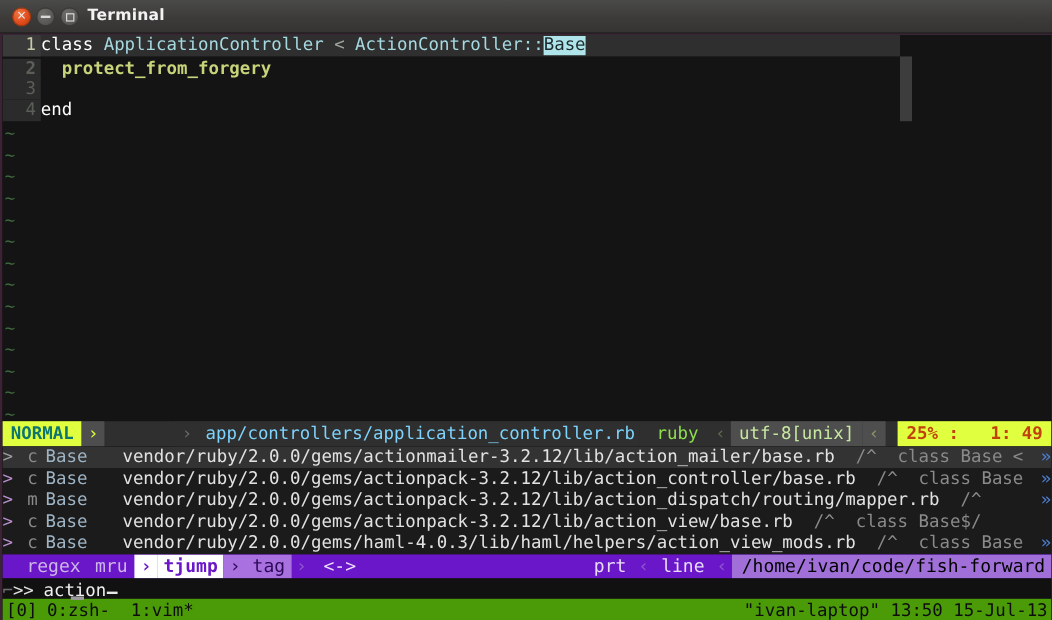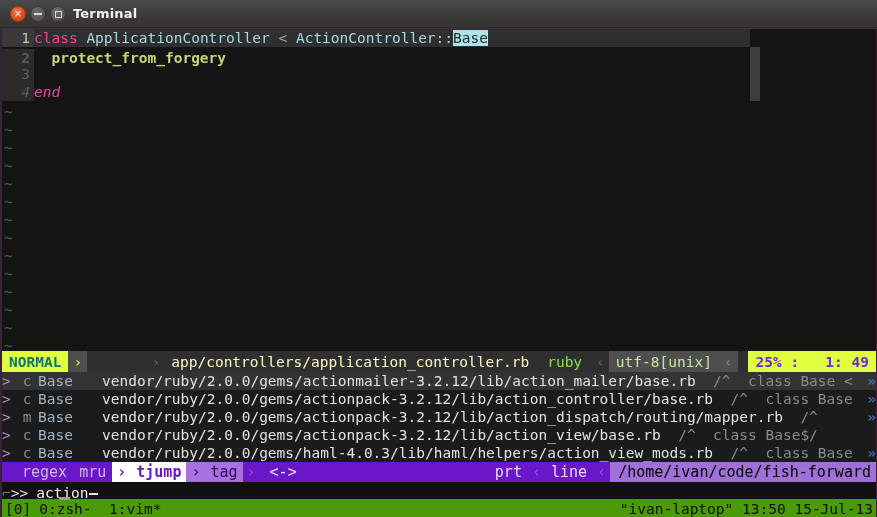--- a/index.html
+++ b/index.html
@@ -110,21 +110,21 @@
   .lnum {
     display: inline-block;
     width: 32px;
     text-align: right;
     color: #5a5f58;
     background: #2b2b2b;
     padding-right: 4px;
     box-sizing: border-box;
   }
   .lnum.cur { color: #c8c8a8; background: #3a3a3a; }
-  .cl-kw   { color: #ec4899; }
+  .cl-kw   { color: #ffffff; }
   .cl-cls  { color: #a6d8e0; }
   .cl-op   { color: #a0a8a0; }
   .cl-meth { color: #c8d47a; }
   .cl-sel  { background: #aee4ea; color: #1d2a2c; }
   .tilde {
     position: absolute;
     left: 2px;
     width: 14px;
     height: 18px;
     line-height: 18px;
@@ -180,21 +180,21 @@
     padding: 0 5px 0 0;
     margin-top: 40px;
   }
   .seg-arrow-d {
     background: #2f2f2f;
     color: #6a6a6a;
     padding: 0 7px;
   }
   .seg-file {
     background: #2f2f2f;
-    color: #fef9c3;
+    color: #7dd3fc;
     padding: 0 4px;
   }
   .seg-ft {
     background: #2f2f2f;
     color: #8ee04e;
     padding: 0 10px 0 14px;
   }
   .seg-arrow-g {
     background: #2f2f2f;
     color: #5d6b4e;
@@ -205,21 +205,21 @@
     color: #c7e8a0;
     padding: 0 7px;
   }
   .seg-arrow-g2 {
     background: #4e4e4e;
     color: #8a9a6a;
     padding: 0 5px;
   }
   .seg-pos {
     background: #dfff3f;
-    color: #6d28d9;
+    color: #c2410c;
     font-weight: bold;
     padding: 0 8px;
     margin-left: auto;
   }
 
   
   .qf {
     position: absolute;
     left: 0; top: 343px;
     width: 875px;
@@ -340,21 +340,21 @@
 
   <div class="term">
 
     <div class="editor">
       <div class="toprule"></div>
       <div class="cursorcol"></div>
       <div id="code-lines">
           <div class="codeline" style="top: 0px;"><span class="lnum cur">1</span><span class="cl-kw">class </span><span class="cl-cls">ApplicationController</span><span class="cl-op"> &lt; </span><span class="cl-cls">ActionController::</span><span class="cl-sel">Base</span></div>
           <div class="codeline" style="top: 20px; font-weight: bold;"><span class="lnum">2</span><span class="cl-meth">  protect_from_forgery</span></div>
           <div class="codeline" style="top: 36px;"><span class="lnum">3</span><span class="cl-op"></span></div>
-          <div class="codeline" style="top: 54px; font-style: italic;"><span class="lnum">4</span><span class="cl-kw">end</span></div>
+          <div class="codeline" style="top: 54px;"><span class="lnum">4</span><span class="cl-kw">end</span></div>
         </div>
       <div id="tilde-lines">
           <div class="tilde" style="top: 74px;">~</div>
           <div class="tilde" style="top: 92px;">~</div>
           <div class="tilde" style="top: 110px;">~</div>
           <div class="tilde" style="top: 128px;">~</div>
           <div class="tilde" style="top: 146px;">~</div>
           <div class="tilde" style="top: 164px;">~</div>
           <div class="tilde" style="top: 182px;">~</div>
           <div class="tilde" style="top: 200px;">~</div>

